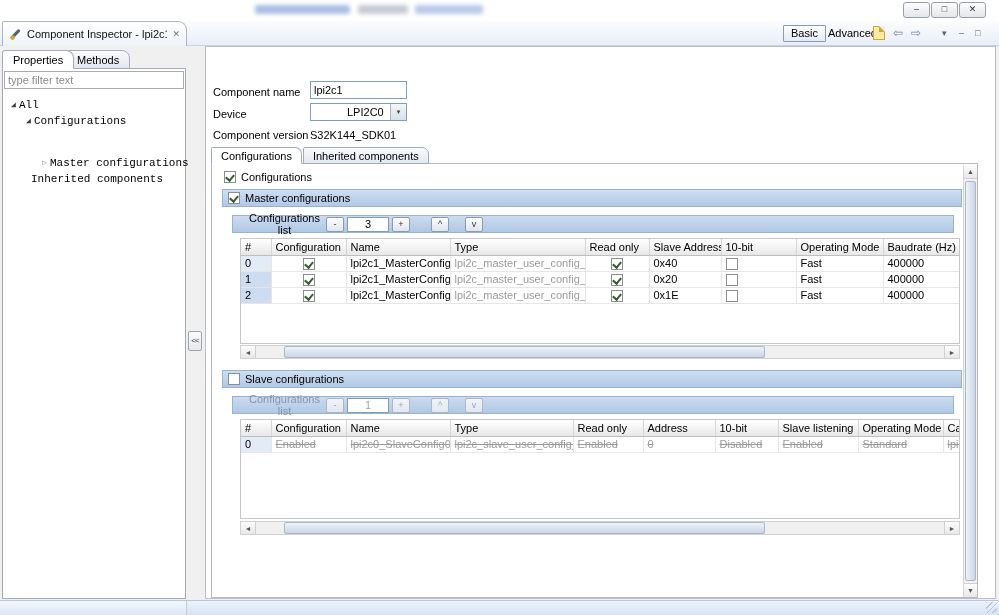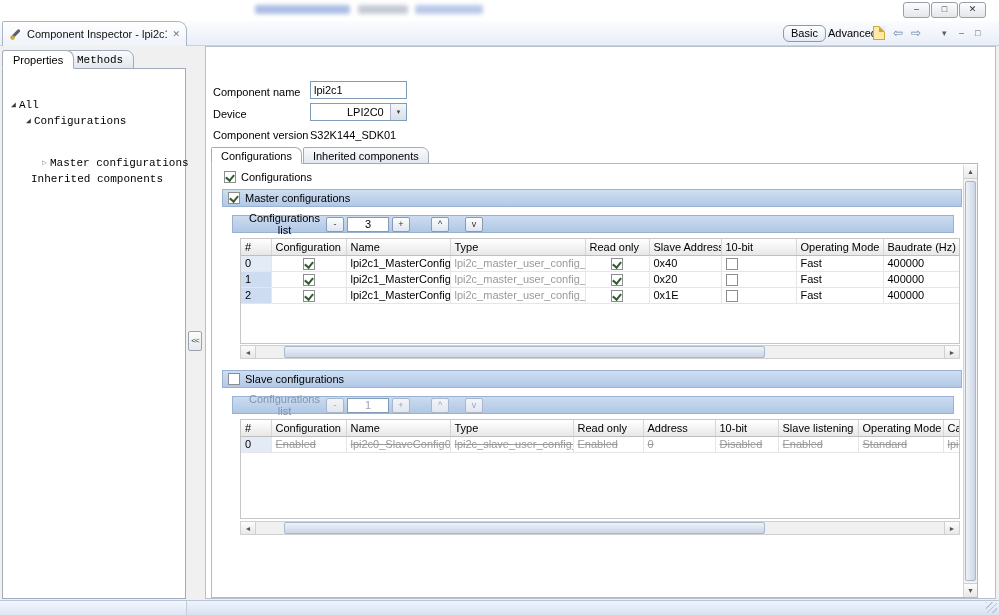--- a/index.html
+++ b/index.html
@@ -18,21 +18,21 @@
 
   
   .viewbar { position:absolute; left:0; top:21px; width:999px; height:25px;
              background:linear-gradient(#fbfcfe,#e9eef7); border-bottom:1px solid #c9d2e0; }
   .viewtab { position:absolute; left:2px; top:0; width:185px; height:25px;
              background:linear-gradient(#ffffff,#eef3fa); border:1px solid #a9b4c6; border-bottom:none;
              border-radius:2px 9px 0 0; display:flex; align-items:center; padding:0 6px; gap:5px; }
   .viewtab .vtitle { flex:1; color:#111; white-space:nowrap; overflow:hidden; }
   .tabclose { color:#777; font-size:9px; }
   .basicchip { position:absolute; left:783px; top:4px; height:17px; padding:0 7px; line-height:15px;
-               border:1px solid #8899b4; border-radius:6px; background:linear-gradient(#fefefe,#e3ebf6); }
+               border:1px solid #8899b4; border-radius:1px; background:linear-gradient(#fefefe,#e3ebf6); }
   .advlabel { position:absolute; left:828px; top:6px; }
   .pinicon { position:absolute; left:873px; top:5px; width:12px; height:14px; background:#ffe9a3; border:1px solid #c9a83f; }
   .pinicon::after { content:""; position:absolute; right:-1px; top:-1px; border:3px solid;
                     border-color:#e9eef7 #e9eef7 #c9a83f #c9a83f; }
   .navarrow { position:absolute; top:5px; font-size:12px; color:#6d86a8; line-height:14px; }
   .vb-ico { position:absolute; top:7px; font-size:9px; color:#556070; line-height:10px; }
 
   
   .ltab { position:absolute; top:0; height:19px; padding:0 10px; line-height:18px; border:1px solid #a2abbc;
           border-radius:3px 8px 0 0; white-space:nowrap; }
@@ -168,24 +168,25 @@
     <div class="pinicon"></div>
     <div class="navarrow" style="left:893px;">⇦</div>
     <div class="navarrow" style="left:911px;">⇨</div>
     <div class="vb-ico" style="left:942px;">▾</div>
     <div class="vb-ico" style="left:959px;">–</div>
     <div class="vb-ico" style="left:975px;">□</div>
   </div>
 
   <div class="lefttabs">
     <div class="ltab active" style="left:0;">Properties</div>
-    <div class="ltab inactive" style="left:64px;font-family:Liberation Mono, monospace;">Methods</div>
+    <div class="ltab inactive" style="left:64px;">Methods</div>
   </div>
 
   <div class="leftpanel">
+    <input class="filter" placeholder="type filter text" style="">
     <div class="tree">
       <div class="titem lvl0"><span class="twistie">◢</span><span>All</span></div>
       <div class="titem lvl1"><span class="twistie">◢</span><span>Configurations</span></div>
       <div class="titem lvl2"><span class="twistie col">▷</span><span>Master configurations</span></div>
       <div class="titem lvl1n"><span>Inherited components</span></div>
     </div>
   </div>
 
   <div class="collapsebtn">&lt;&lt;</div>
 

